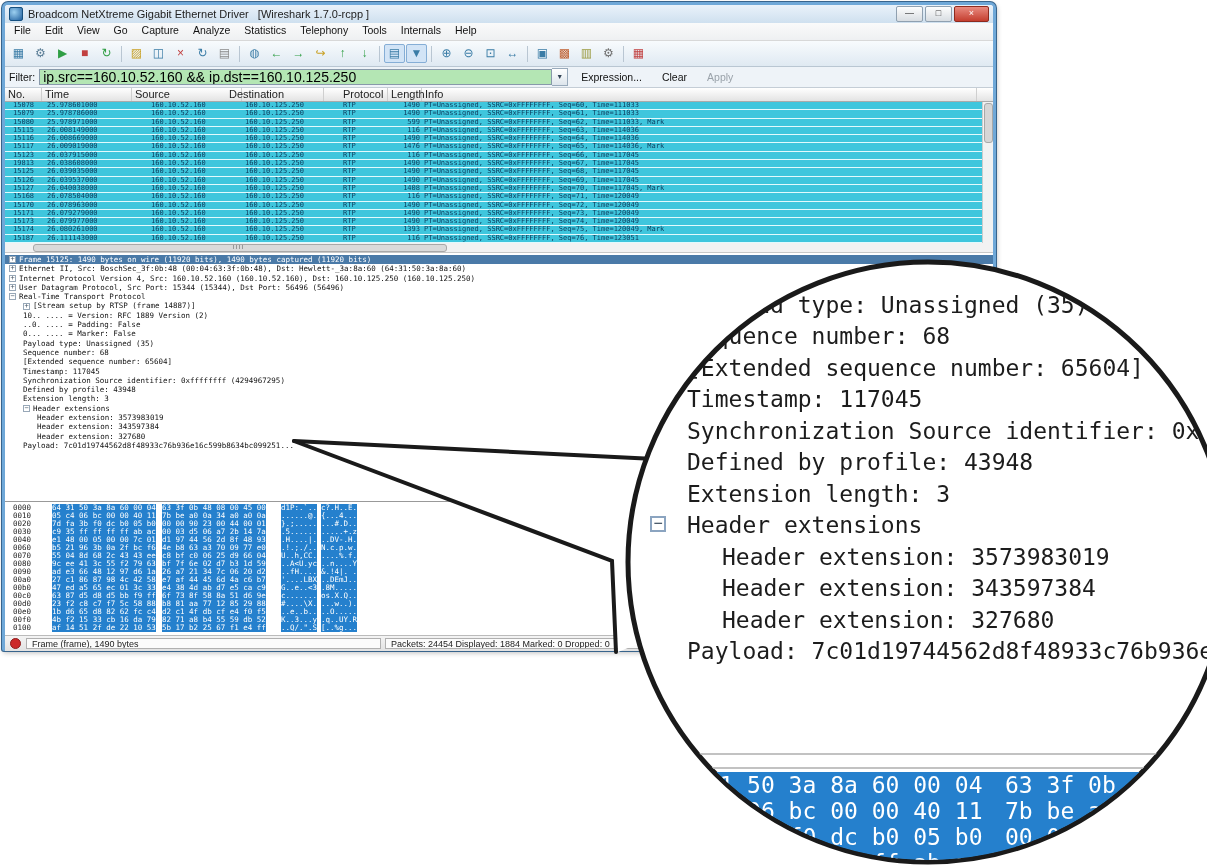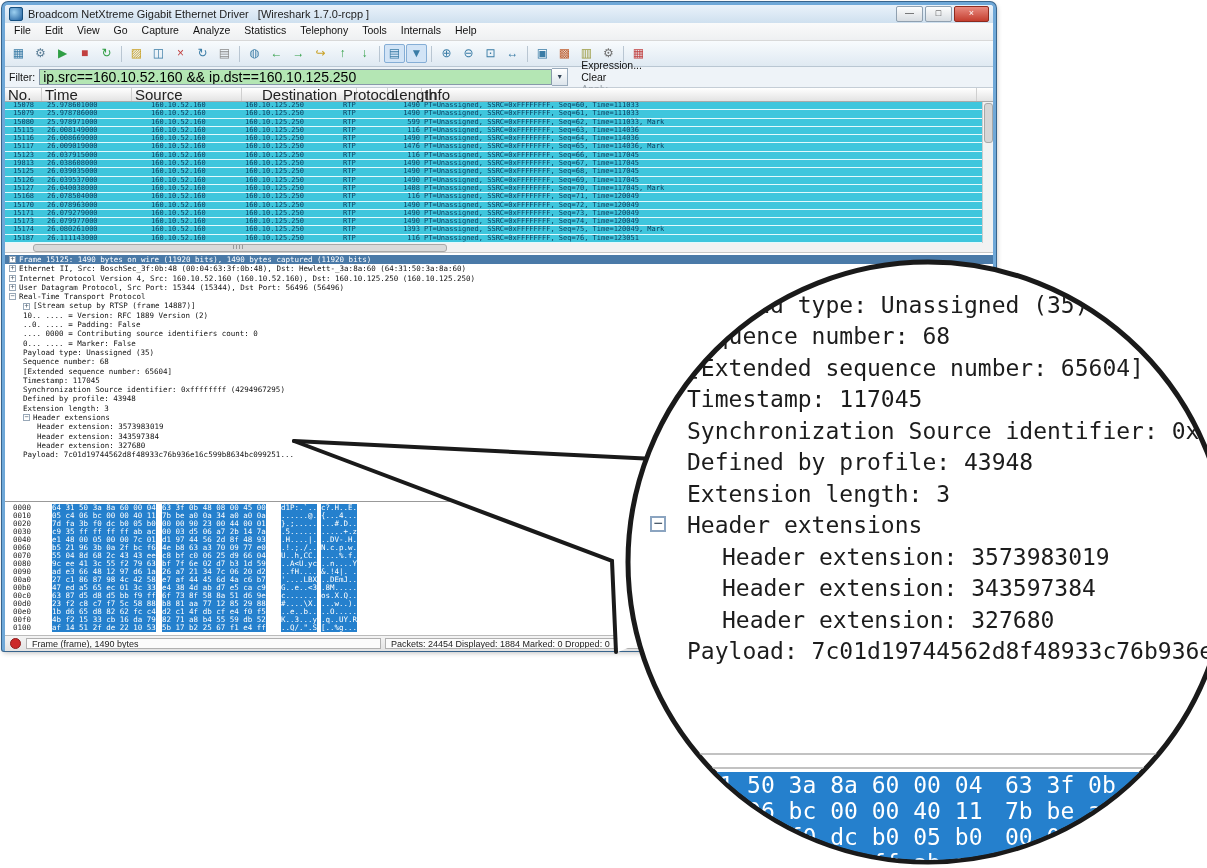--- a/index.html
+++ b/index.html
@@ -31,25 +31,25 @@
              font-size:10.5px;padding-left:4px;gap:0;}
   .filter-label{color:#111;margin-right:4px;}
   .filter-input{width:505px;height:14px;background:var(--filter_green);border:1px solid #8899aa;
                 font-size:14px;padding:0 3px;font-family:"Liberation Sans",sans-serif;}
   .filter-drop{width:15px;height:16px;border:1px solid #99aabb;border-left:none;
                background:linear-gradient(#ffffff,#dde5ec);font-size:7px;line-height:15px;text-align:center;color:#345;}
   .filter-btn{padding:0 7px;color:#111;margin-left:6px;}
   .filter-btn.disabled{color:#9aa2aa;}
   
   .colheader{height:13px;background:linear-gradient(#ffffff,#e3e3e3);border-bottom:1px solid #aaa;
-             position:relative;font-size:15px;color:#222;}
+             position:relative;font-size:11px;color:#222;}
   .colheader span{position:absolute;top:0;line-height:13px;padding-left:3px;height:13px;
                   border-right:1px solid #cfcfcf;box-sizing:border-box;}
   .ch-0{left:0;width:37px;}.ch-1{left:37px;width:90px;}.ch-2{left:127px;width:110px;}
-  .ch-3{left:254px;width:98px;}.ch-4{left:335px;width:48px;}.ch-5{left:383px;width:34px;}
+  .ch-3{left:221px;width:98px;}.ch-4{left:335px;width:48px;}.ch-5{left:383px;width:34px;}
   .ch-6{left:417px;width:555px;}
   .plist{height:141px;background:#fff;position:relative;overflow:hidden;
          font-family:"DejaVu Sans Mono",monospace;font-size:7px;}
   .prow{height:8.3px;background:var(--row_cyan);border-bottom:1px solid #e2fafd;
         position:relative;color:var(--row_text);box-sizing:border-box;padding-left:43px;}
   .pcell{position:absolute;top:0;line-height:7.2px;white-space:pre;}
   .pc-no{left:8px;}.pc-time{left:42px;}.pc-src{left:130px;margin-left:16px;}.pc-dst{left:240px;}
   .pc-proto{left:338px;}.pc-len{left:381px;width:34px;text-align:right;}.pc-info{left:419px;}
   .vscroll{position:absolute;right:0;top:0;width:10px;height:141px;background:#f2f2f2;border-left:1px solid #ccc;}
   .vthumb{position:absolute;left:1px;top:1px;width:7px;height:38px;background:#d6d6d6;border:1px solid #a8a8a8;border-radius:3px;}
@@ -157,21 +157,21 @@
         <span class="tbtn" style="color: rgb(154, 154, 64);">▥</span>
         <span class="tbtn" style="color: rgb(112, 112, 112);">⚙</span>
         <span class="tsep"></span>
         <span class="tbtn" style="color: rgb(193, 64, 64);">▦</span>
       </div>
 
     <div class="filterbar">
       <span class="filter-label">Filter:</span>
       <input class="filter-input" value="ip.src==160.10.52.160 &amp;&amp; ip.dst==160.10.125.250" style="">
       <span class="filter-drop">▼</span>
-      <span id="filterbtns" style="display:flex;flex-direction:column;">
+      <span id="filterbtns" style="display:flex;">
           <span class="filter-btn">Expression...</span>
           <span class="filter-btn">Clear</span>
           <span class="filter-btn disabled">Apply</span>
         </span>
     </div>
 
     <div class="colheader" id="colheader">
         <span class="ch-0">No.</span>
         <span class="ch-1">Time</span>
         <span class="ch-2">Source</span>
@@ -347,21 +347,20 @@
 
     <div class="details" id="details">
         <div class="drow sel" style="padding-left: 4px;"><span class="expbox">+</span><span>Frame 15125: 1490 bytes on wire (11920 bits), 1490 bytes captured (11920 bits)</span></div>
         <div class="drow" style="padding-left: 4px;"><span class="expbox">+</span><span>Ethernet II, Src: BoschSec_3f:0b:48 (00:04:63:3f:0b:48), Dst: Hewlett-_3a:8a:60 (64:31:50:3a:8a:60)</span></div>
         <div class="drow" style="padding-left: 4px;"><span class="expbox">+</span><span>Internet Protocol Version 4, Src: 160.10.52.160 (160.10.52.160), Dst: 160.10.125.250 (160.10.125.250)</span></div>
         <div class="drow" style="padding-left: 4px;"><span class="expbox">+</span><span>User Datagram Protocol, Src Port: 15344 (15344), Dst Port: 56496 (56496)</span></div>
         <div class="drow" style="padding-left: 4px;"><span class="expbox">−</span><span>Real-Time Transport Protocol</span></div>
         <div class="drow" style="padding-left: 18px;"><span class="expbox">+</span><span>[Stream setup by RTSP (frame 14887)]</span></div>
         <div class="drow" style="padding-left: 18px;"><span>10.. .... = Version: RFC 1889 Version (2)</span></div>
         <div class="drow" style="padding-left: 18px;"><span>..0. .... = Padding: False</span></div>
-        <div class="drow" style="padding-left: 18px;"><span>.... 0000 = Contributing source identifiers count: 0</span></div>
         <div class="drow" style="padding-left: 18px;"><span>0... .... = Marker: False</span></div>
         <div class="drow" style="padding-left: 18px;"><span>Payload type: Unassigned (35)</span></div>
         <div class="drow" style="padding-left: 18px;"><span>Sequence number: 68</span></div>
         <div class="drow" style="padding-left: 18px;"><span>[Extended sequence number: 65604]</span></div>
         <div class="drow" style="padding-left: 18px;"><span>Timestamp: 117045</span></div>
         <div class="drow" style="padding-left: 18px;"><span>Synchronization Source identifier: 0xffffffff (4294967295)</span></div>
         <div class="drow" style="padding-left: 18px;"><span>Defined by profile: 43948</span></div>
         <div class="drow" style="padding-left: 18px;"><span>Extension length: 3</span></div>
         <div class="drow" style="padding-left: 18px;"><span class="expbox">−</span><span>Header extensions</span></div>
         <div class="drow" style="padding-left: 32px;"><span>Header extension: 3573983019</span></div>

